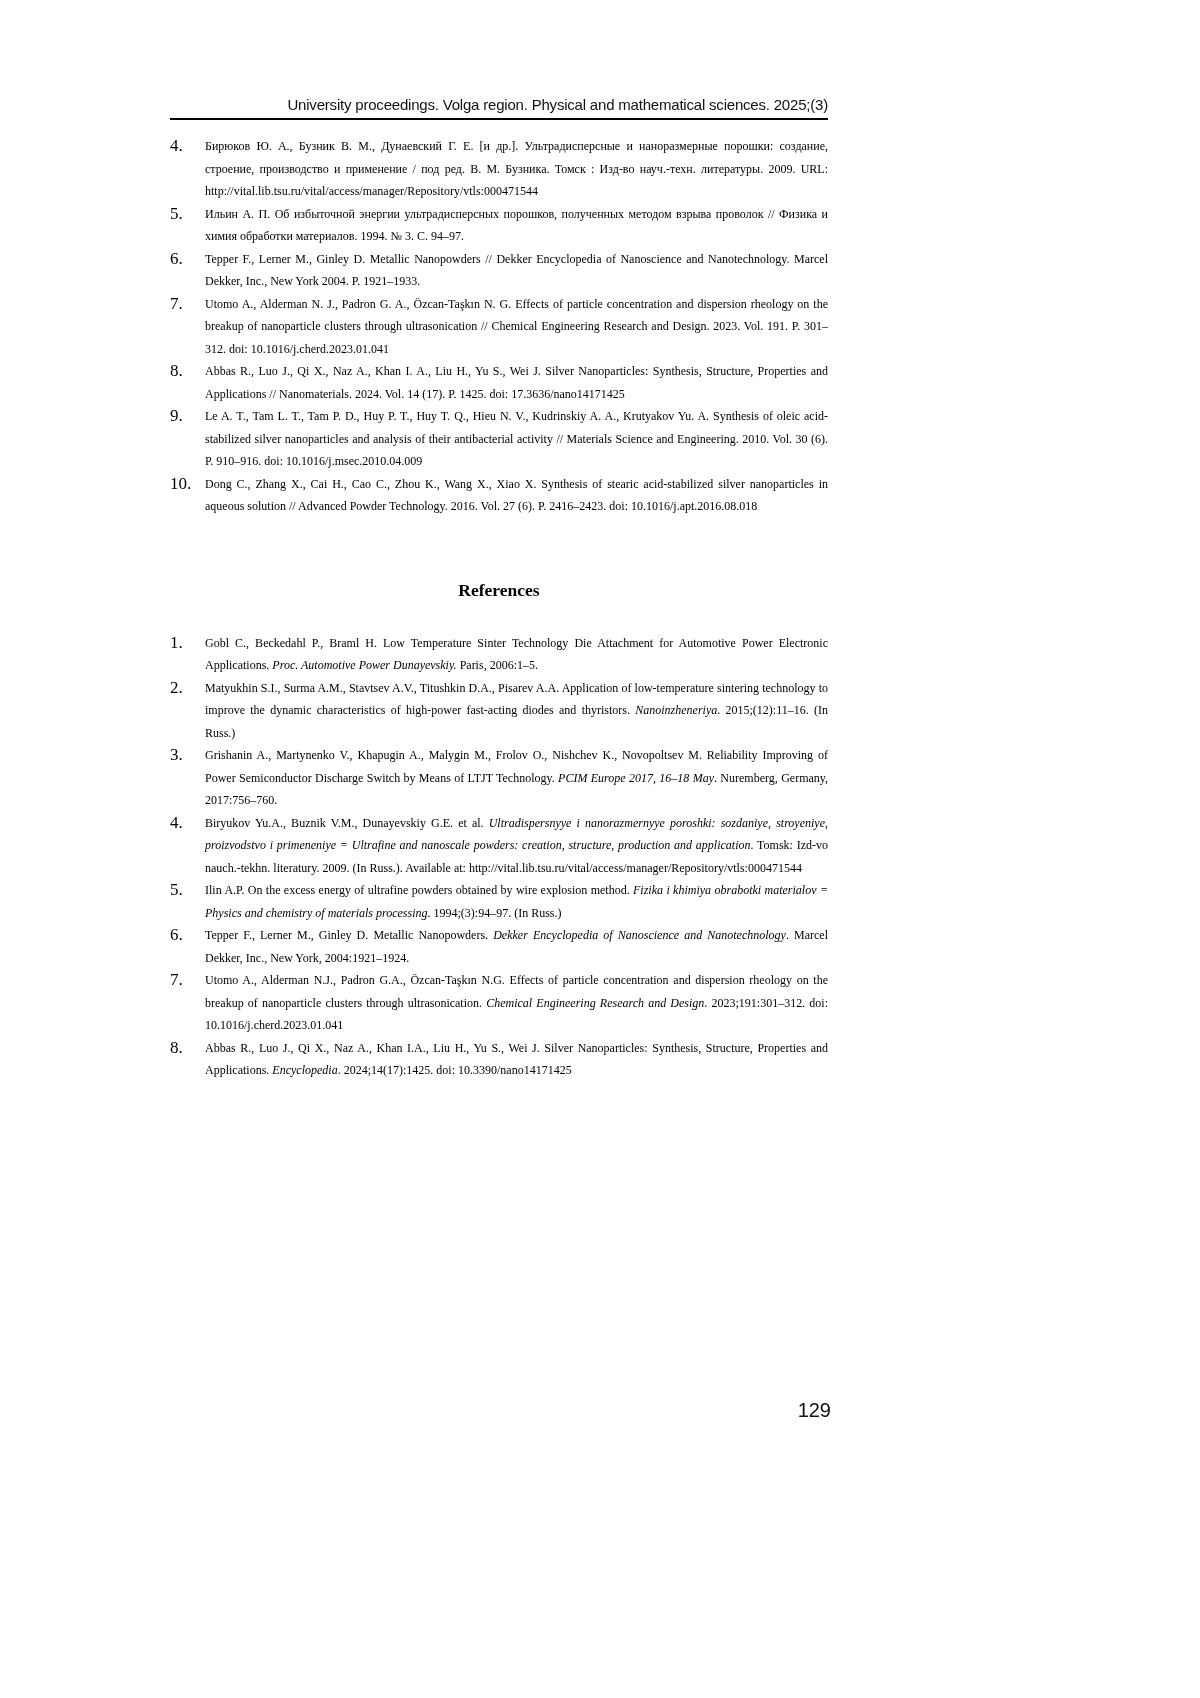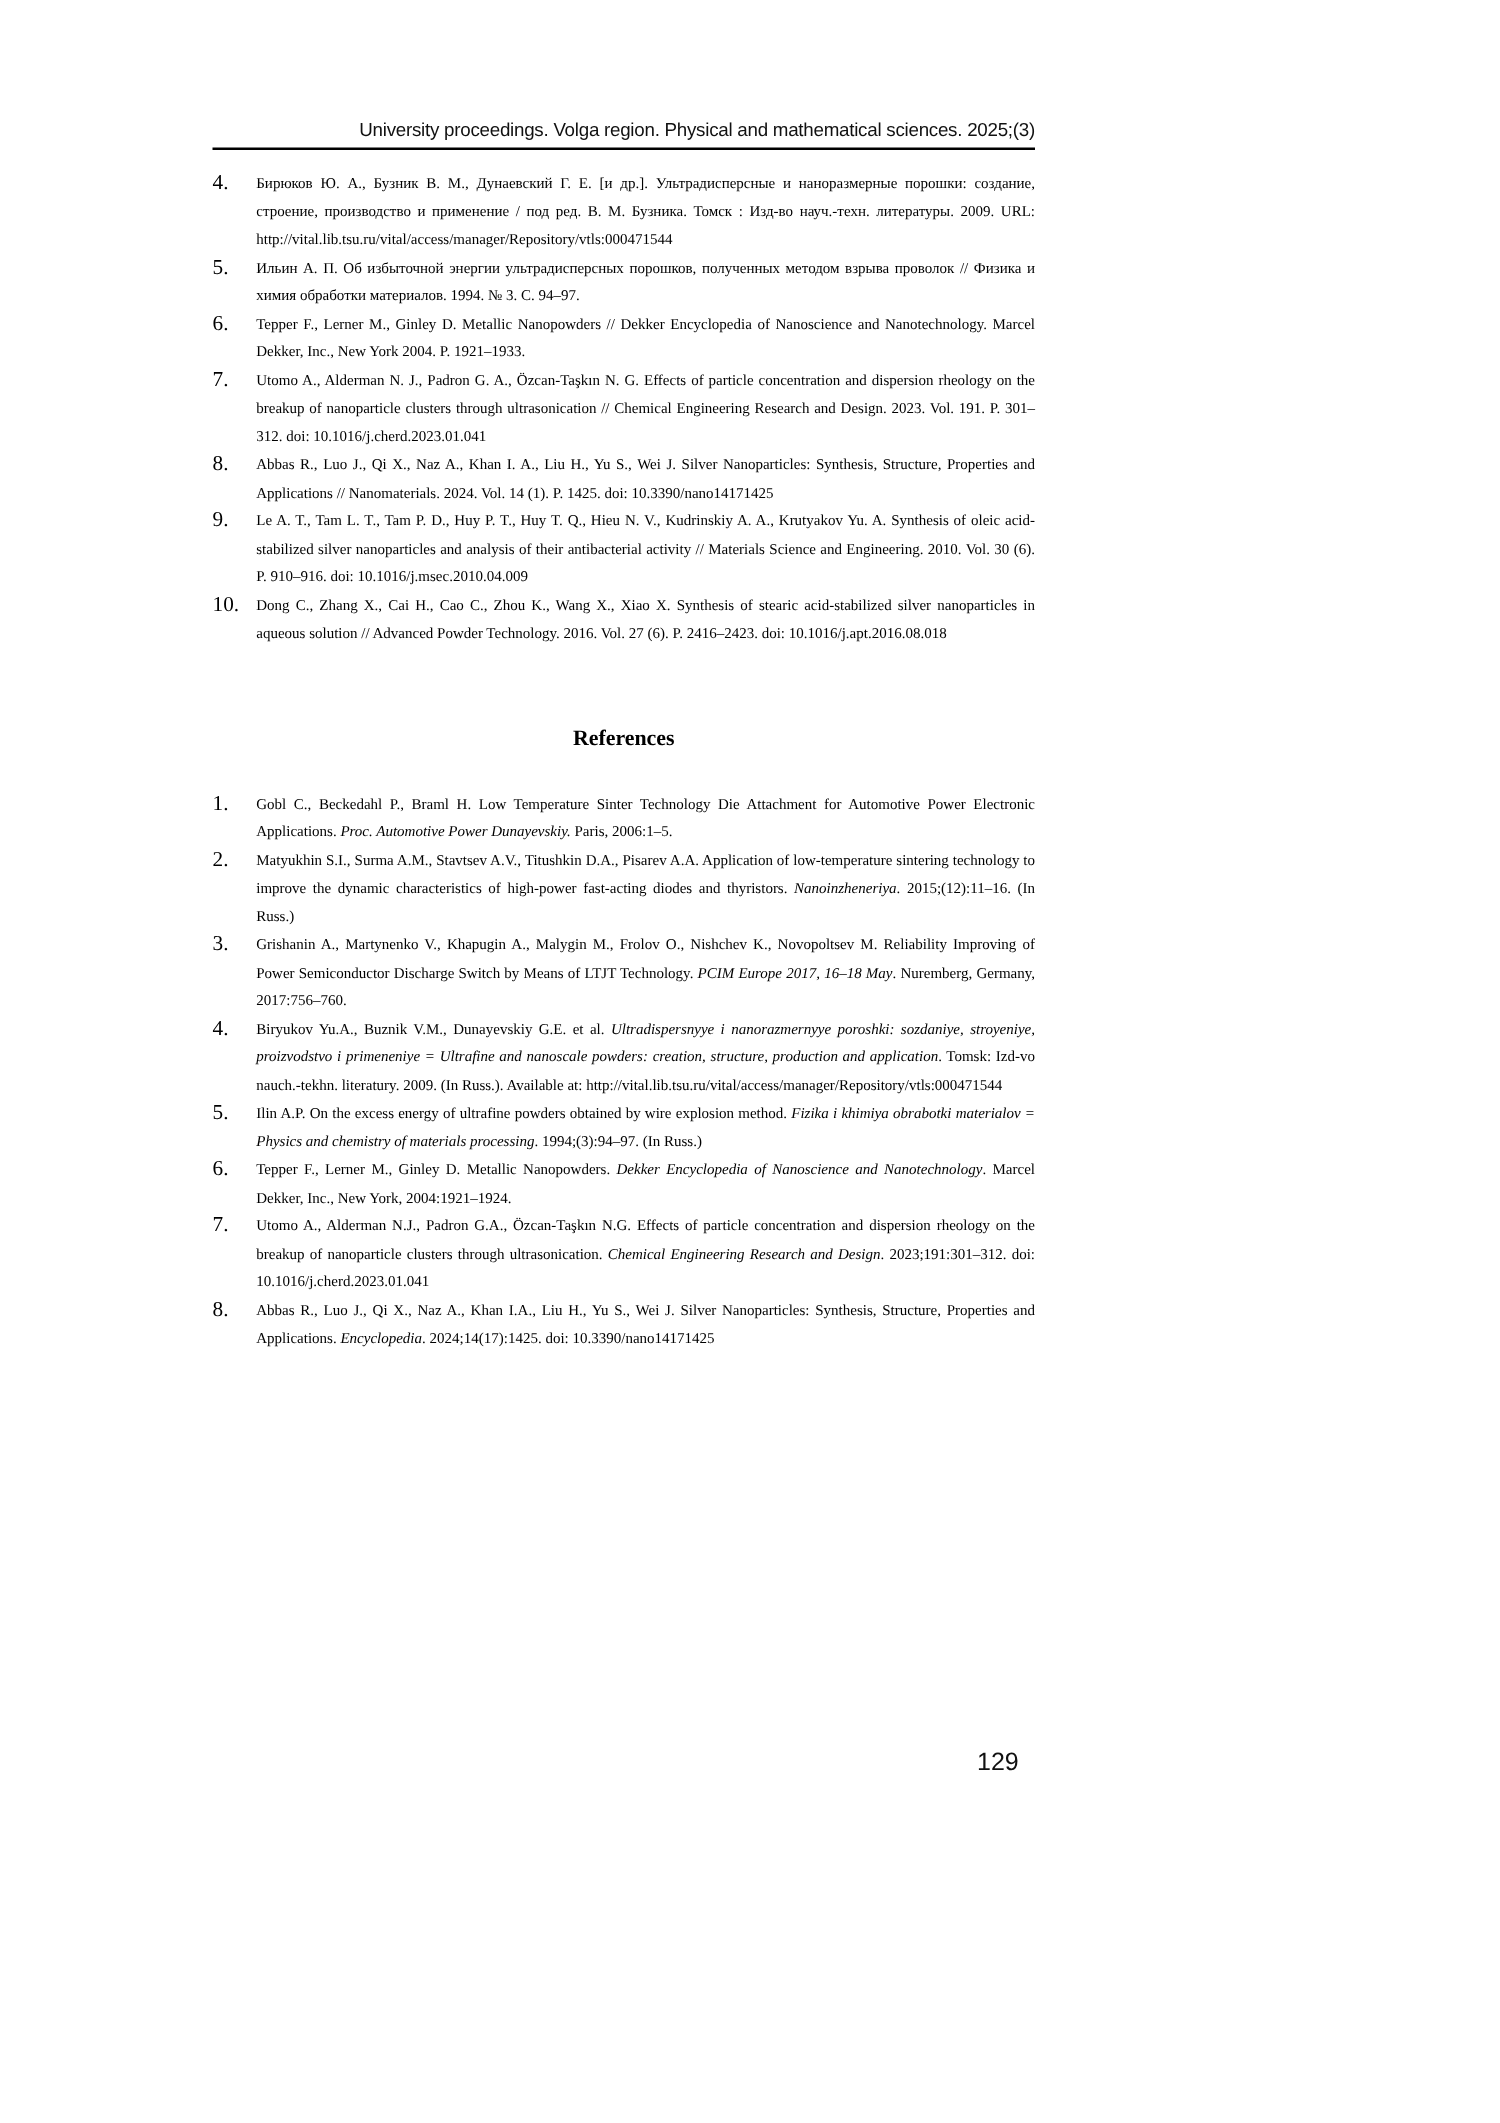--- a/index.html
+++ b/index.html
@@ -59,21 +59,21 @@
     margin: 60px 0 30px 0;
     text-align: center;
     font-family: "Liberation Serif", "DejaVu Serif", serif;
     font-size: 17.5px;
     line-height: 24px;
     font-weight: bold;
   }
   .page-number {
     position: absolute;
     top: 1398px;
-    right: 285px;
+    right: 269px;
     font-family: "Liberation Sans", "DejaVu Sans", sans-serif;
     font-size: 20px;
     line-height: 24px;
     color: #111111;
   }
 </style>
 </head>
 <body>
 
 <div class="page">
@@ -95,21 +95,21 @@
       <div class="ref-item">
         <span class="num">6.</span>
         <div class="txt"><span>Tepper F., Lerner M., Ginley D. Metallic Nanopowders // Dekker Encyclopedia of Nanoscience and Nanotechnology. Marcel Dekker, Inc., New York 2004. P. 1921–1933.</span></div>
       </div>
       <div class="ref-item">
         <span class="num">7.</span>
         <div class="txt"><span>Utomo A., Alderman N. J., Padron G. A., Özcan-Taşkın N. G. Effects of particle concentration and dispersion rheology on the breakup of nanoparticle clusters through ultrasonication // Chemical Engineering Research and Design. 2023. Vol. 191. P. 301–312. doi: 10.1016/j.cherd.2023.01.041</span></div>
       </div>
       <div class="ref-item">
         <span class="num">8.</span>
-        <div class="txt"><span>Abbas R., Luo J., Qi X., Naz A., Khan I. A., Liu H., Yu S., Wei J. Silver Nanoparticles: Synthesis, Structure, Properties and Applications // Nanomaterials. 2024. Vol. 14 (1). P. 1425. doi: 10.3390/nano14171425</span></div>
+        <div class="txt"><span>Abbas R., Luo J., Qi X., Naz A., Khan I. A., Liu H., Yu S., Wei J. Silver Nanoparticles: Synthesis, Structure, Properties and Applications // Nanomaterials. 2024. Vol. 14 (17). P. 1425. doi: 17.3636/nano14171425</span></div>
       </div>
       <div class="ref-item">
         <span class="num">9.</span>
         <div class="txt"><span>Le A. T., Tam L. T., Tam P. D., Huy P. T., Huy T. Q., Hieu N. V., Kudrinskiy A. A., Krutyakov Yu. A. Synthesis of oleic acid-stabilized silver nanoparticles and analysis of their antibacterial activity // Materials Science and Engineering. 2010. Vol. 30 (6). P. 910–916. doi: 10.1016/j.msec.2010.04.009</span></div>
       </div>
       <div class="ref-item">
         <span class="num">10.</span>
         <div class="txt"><span>Dong C., Zhang X., Cai H., Cao C., Zhou K., Wang X., Xiao X. Synthesis of stearic acid-stabilized silver nanoparticles in aqueous solution // Advanced Powder Technology. 2016. Vol. 27 (6). P. 2416–2423. doi: 10.1016/j.apt.2016.08.018</span></div>
       </div>
     </div>

